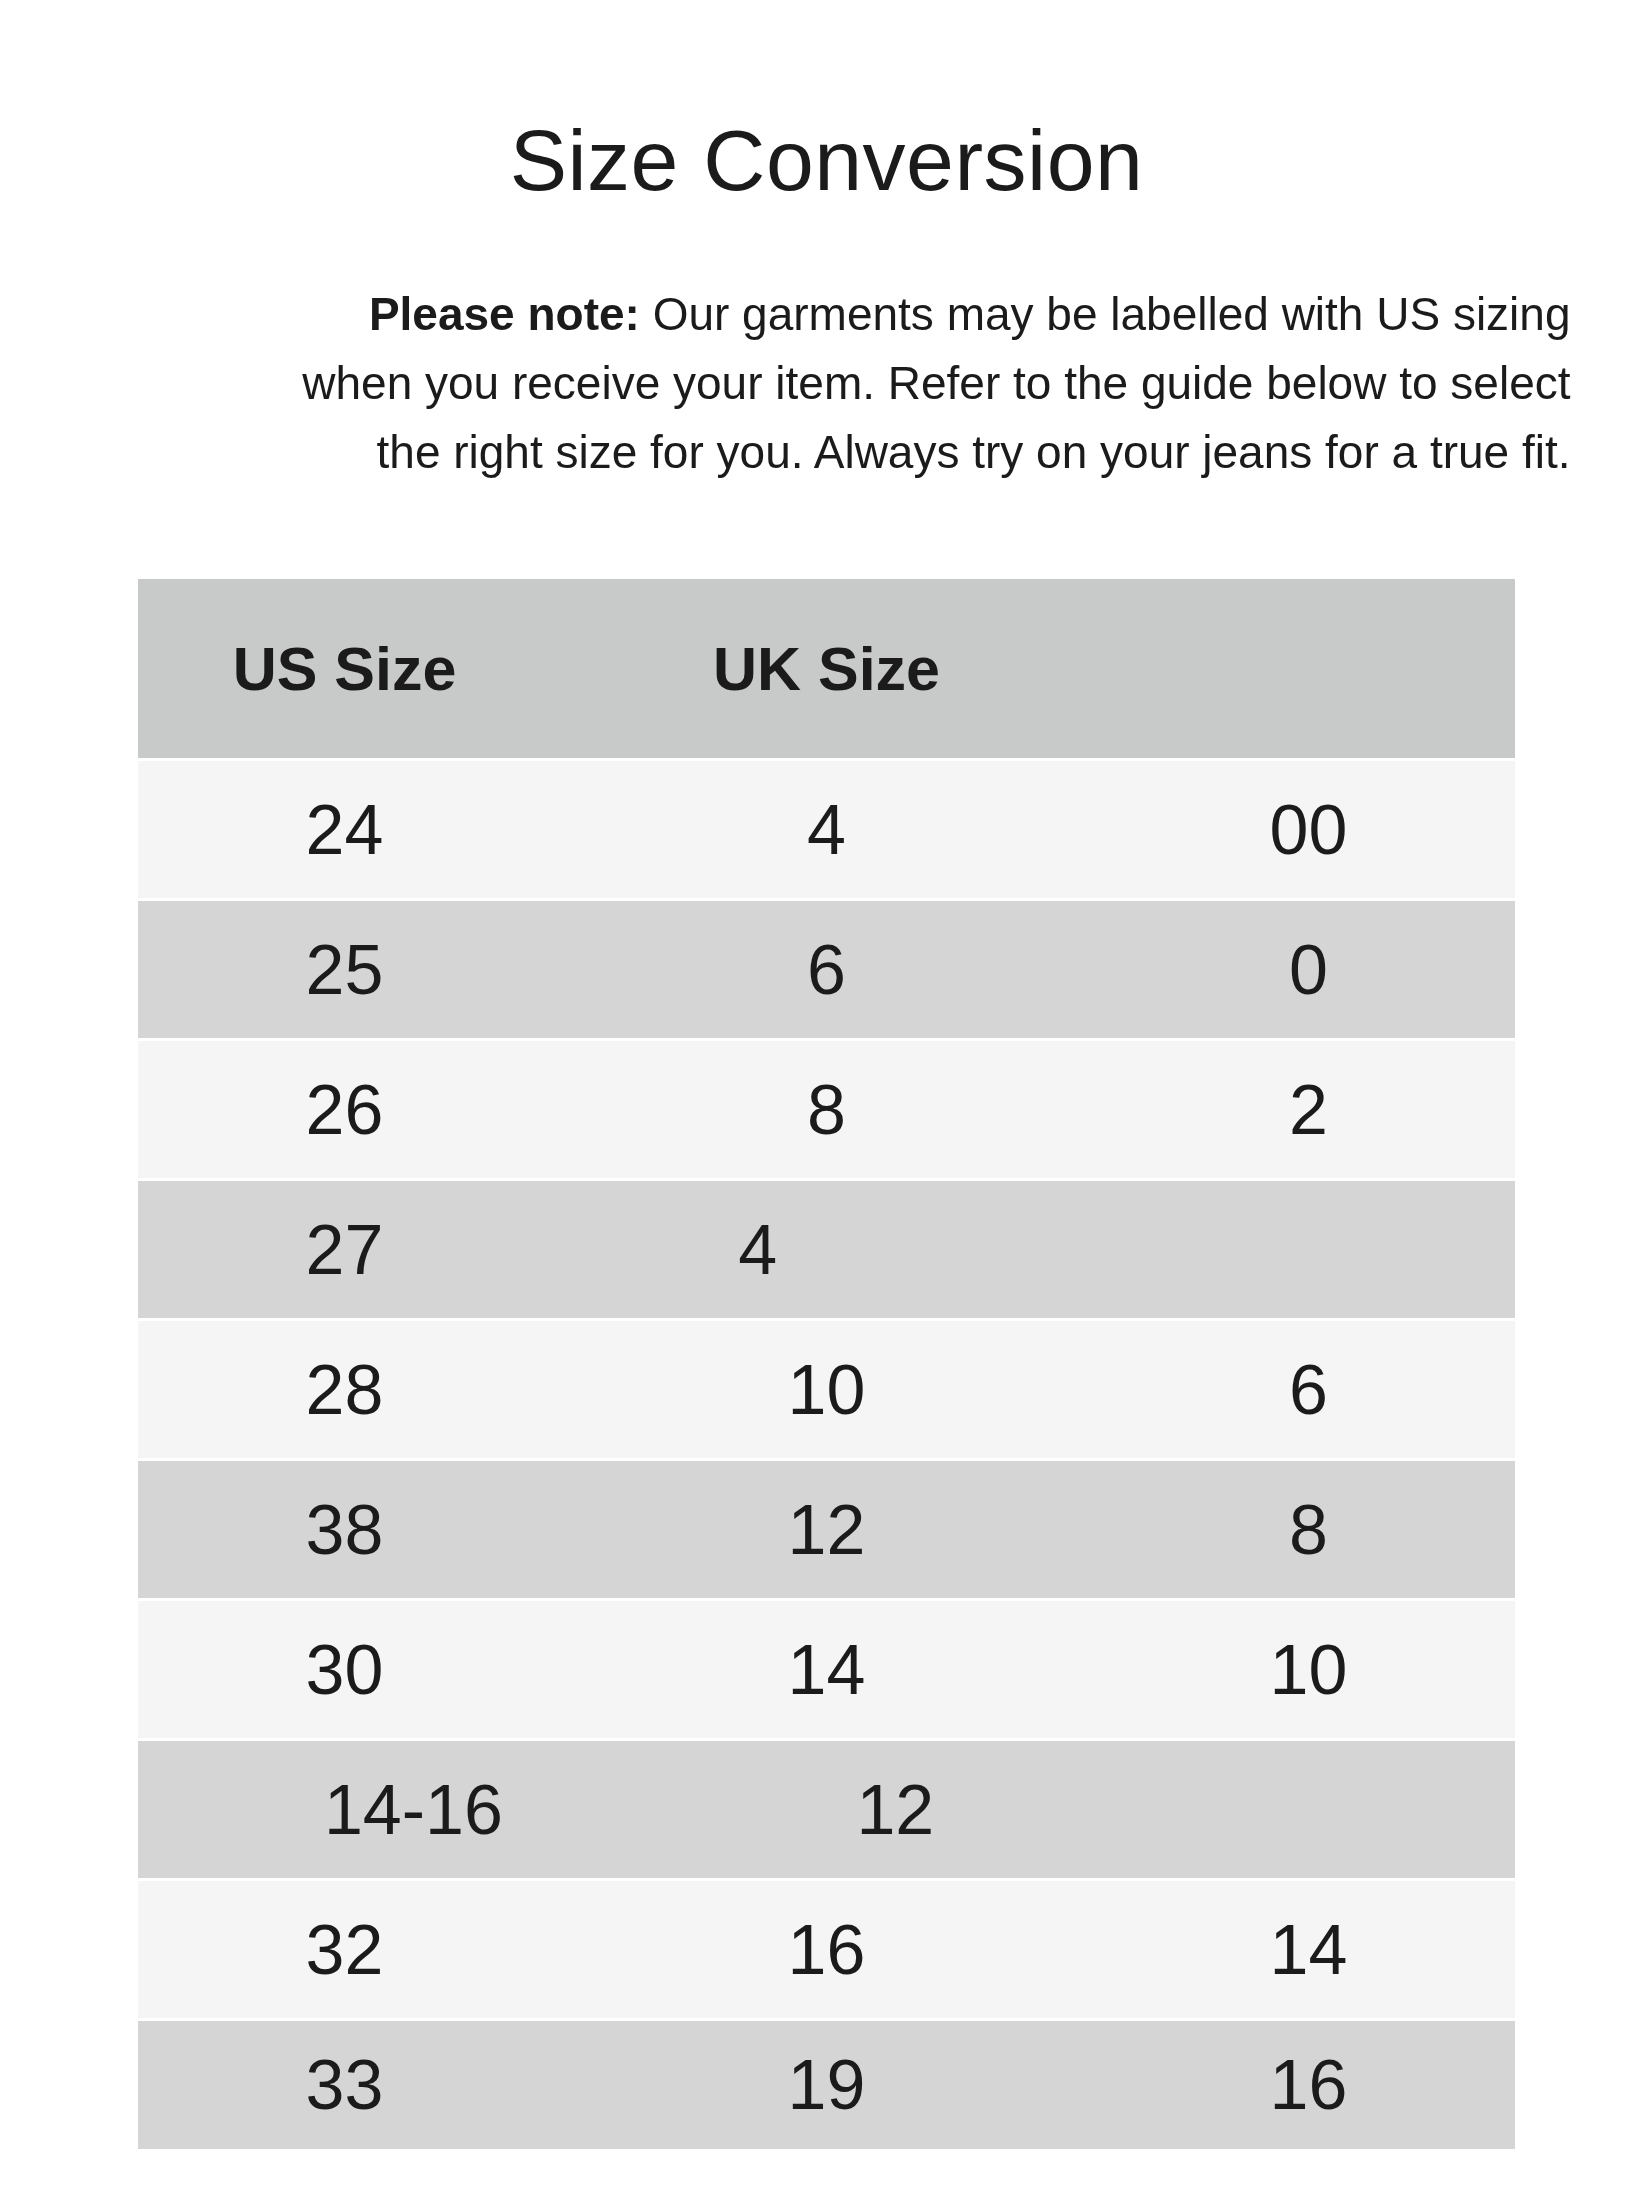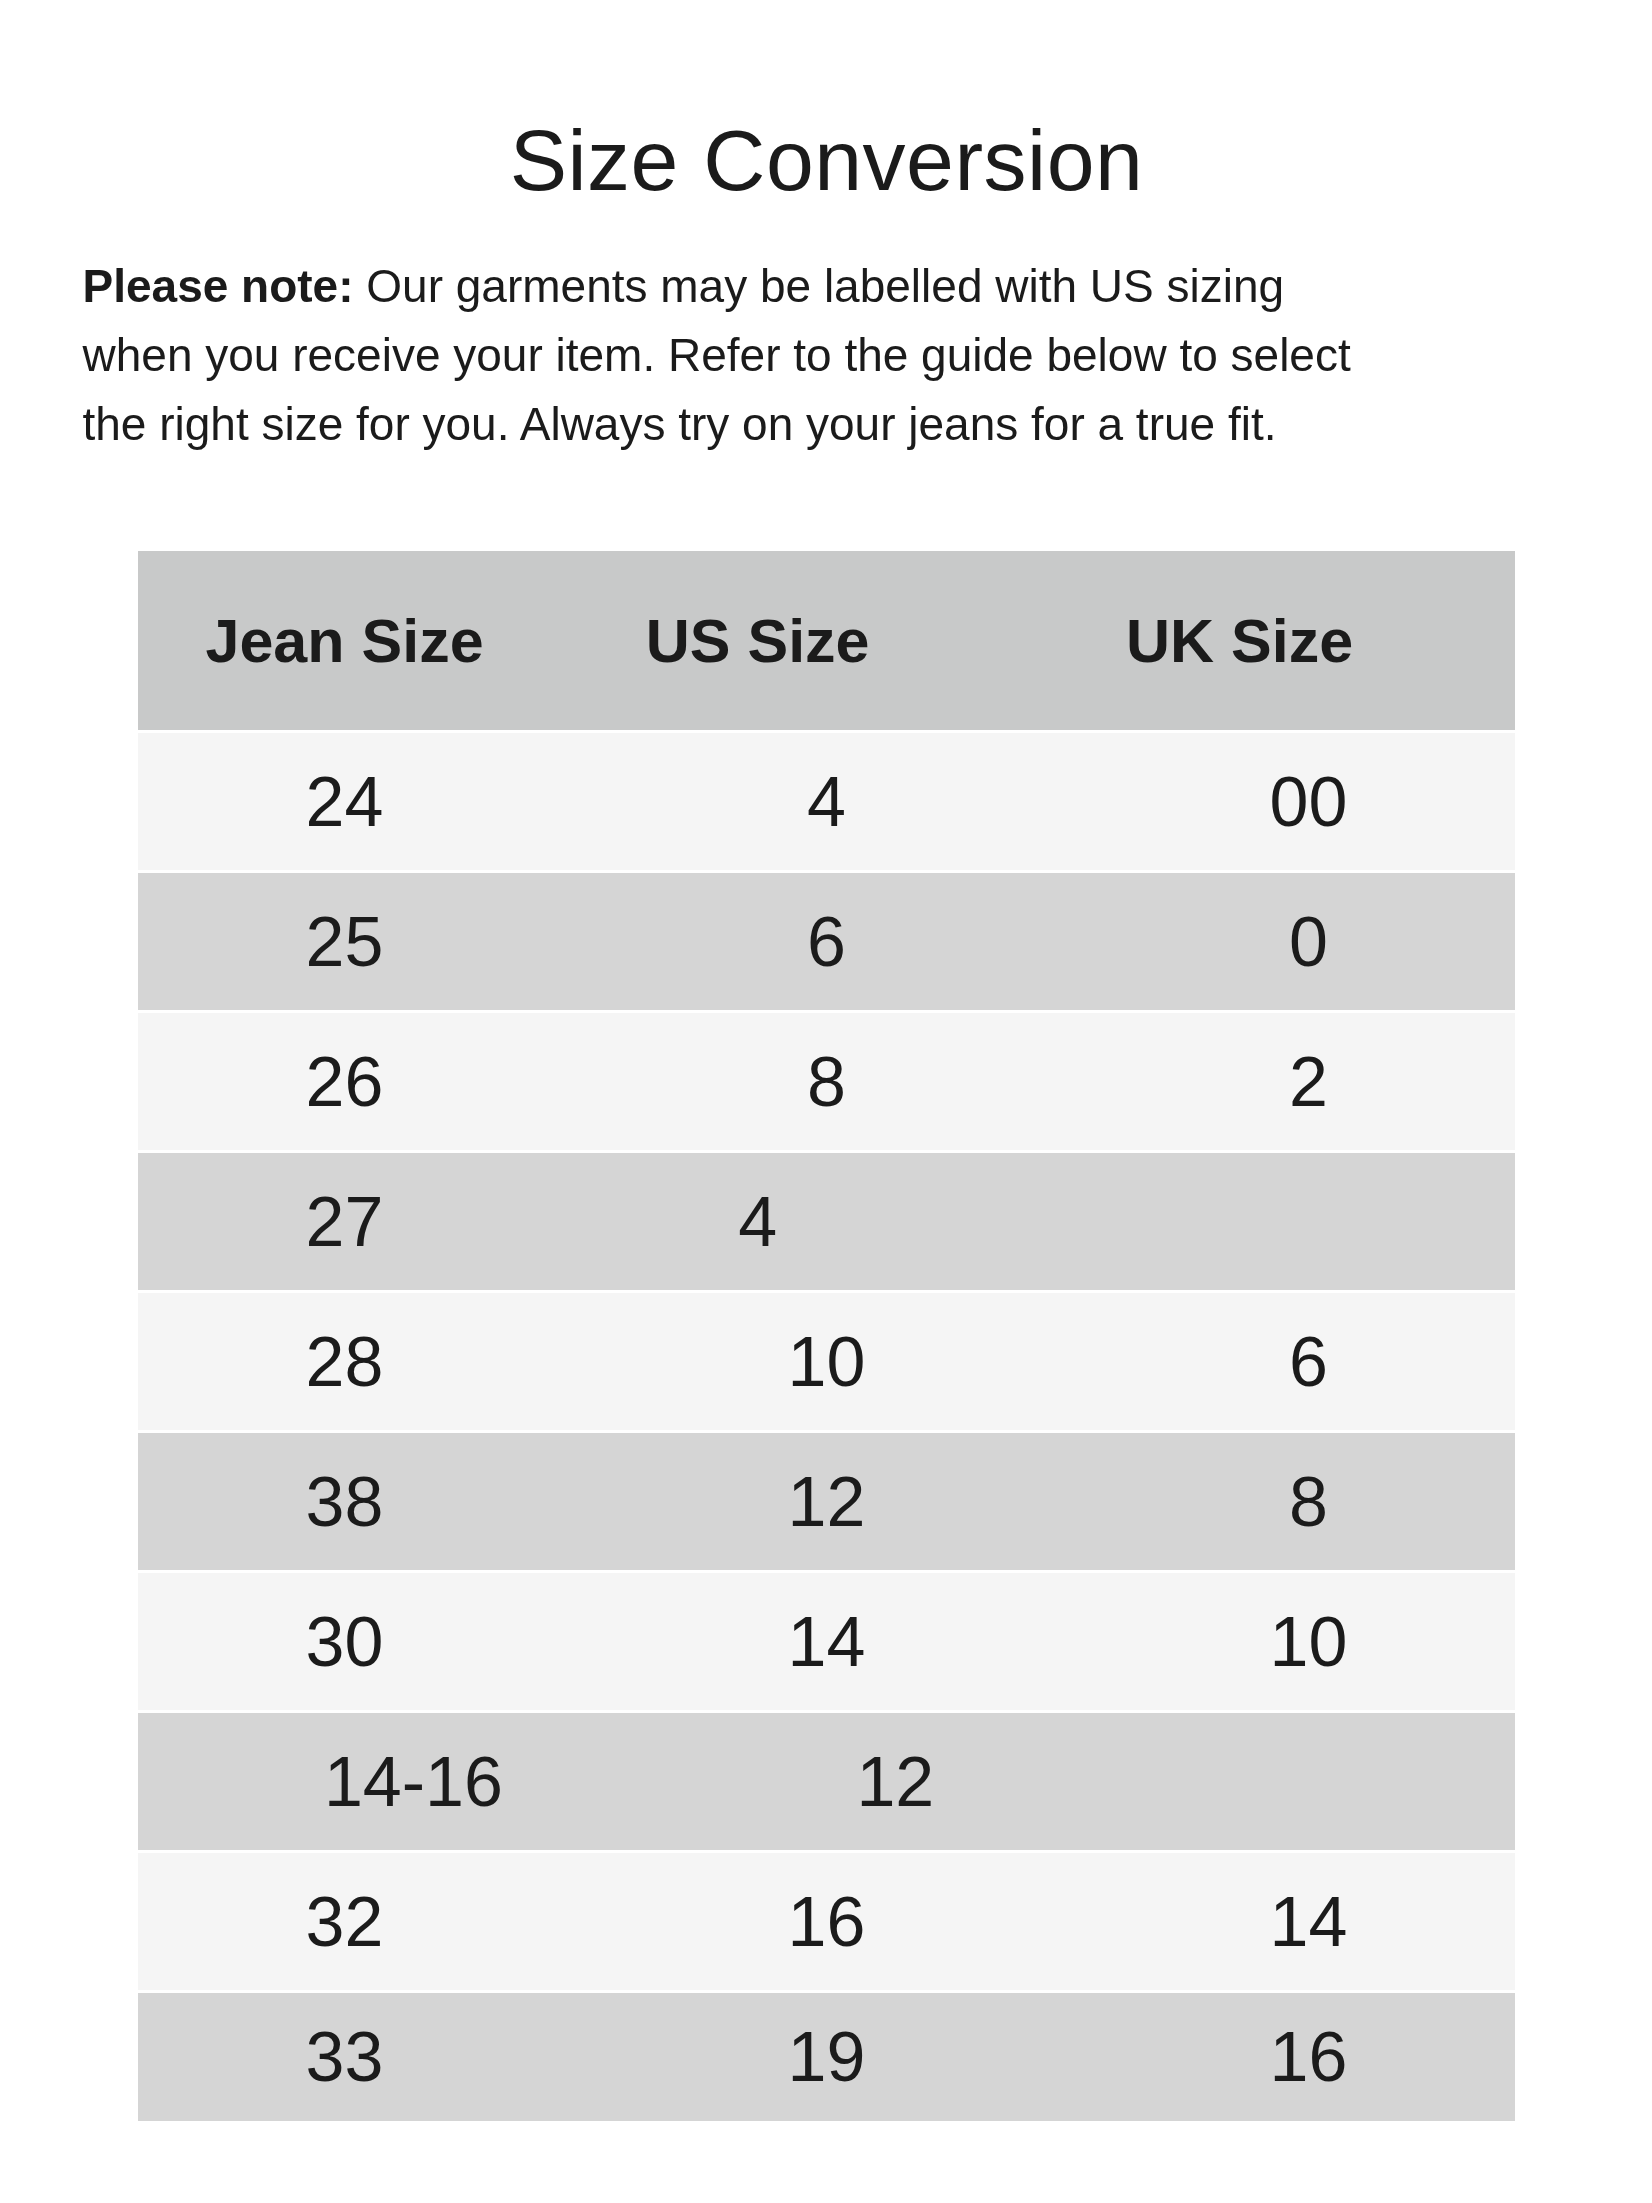--- a/index.html
+++ b/index.html
@@ -26,22 +26,22 @@
   .page-title {
     margin: 109px 0 0 0;
     text-align: center;
     font-size: 86px;
     line-height: 1.2;
     font-weight: 400;
     letter-spacing: 0.5px;
   }
   .note {
     width: 1488px;
-    margin: 40px auto 0 auto;
-    text-align: left;
+    margin: 68px auto 0 auto;
+    text-align: right;
     font-size: 46px;
     line-height: 69px;
     font-weight: 400;
   }
   .note-line { display: block; }
   .note b { font-weight: 700; }
   .size-table {
     width: 1377px;
     margin: 92px auto 0 auto;
   }
@@ -81,21 +81,20 @@
   <h1 class="page-title">Size Conversion</h1>
 
   <p class="note">
     <span class="note-line"><b>Please note:</b><span> Our garments may be labelled with US sizing</span></span>
     <span class="note-line">when you receive your item. Refer to the guide below to select</span>
     <span class="note-line">the right size for you. Always try on your jeans for a true fit.</span>
   </p>
 
   <div class="size-table">
     <div class="thead">
-      <div class="th c0">Jean Size</div>
       <div class="th c2">US Size</div>
       <div class="th c1">UK Size</div>
     </div>
     <div id="table-body">
         <div class="tr light">
           <div class="td c0">24</div>
           <div class="td c1">4</div>
           <div class="td c2">00</div>
         </div>
         <div class="tr dark">

